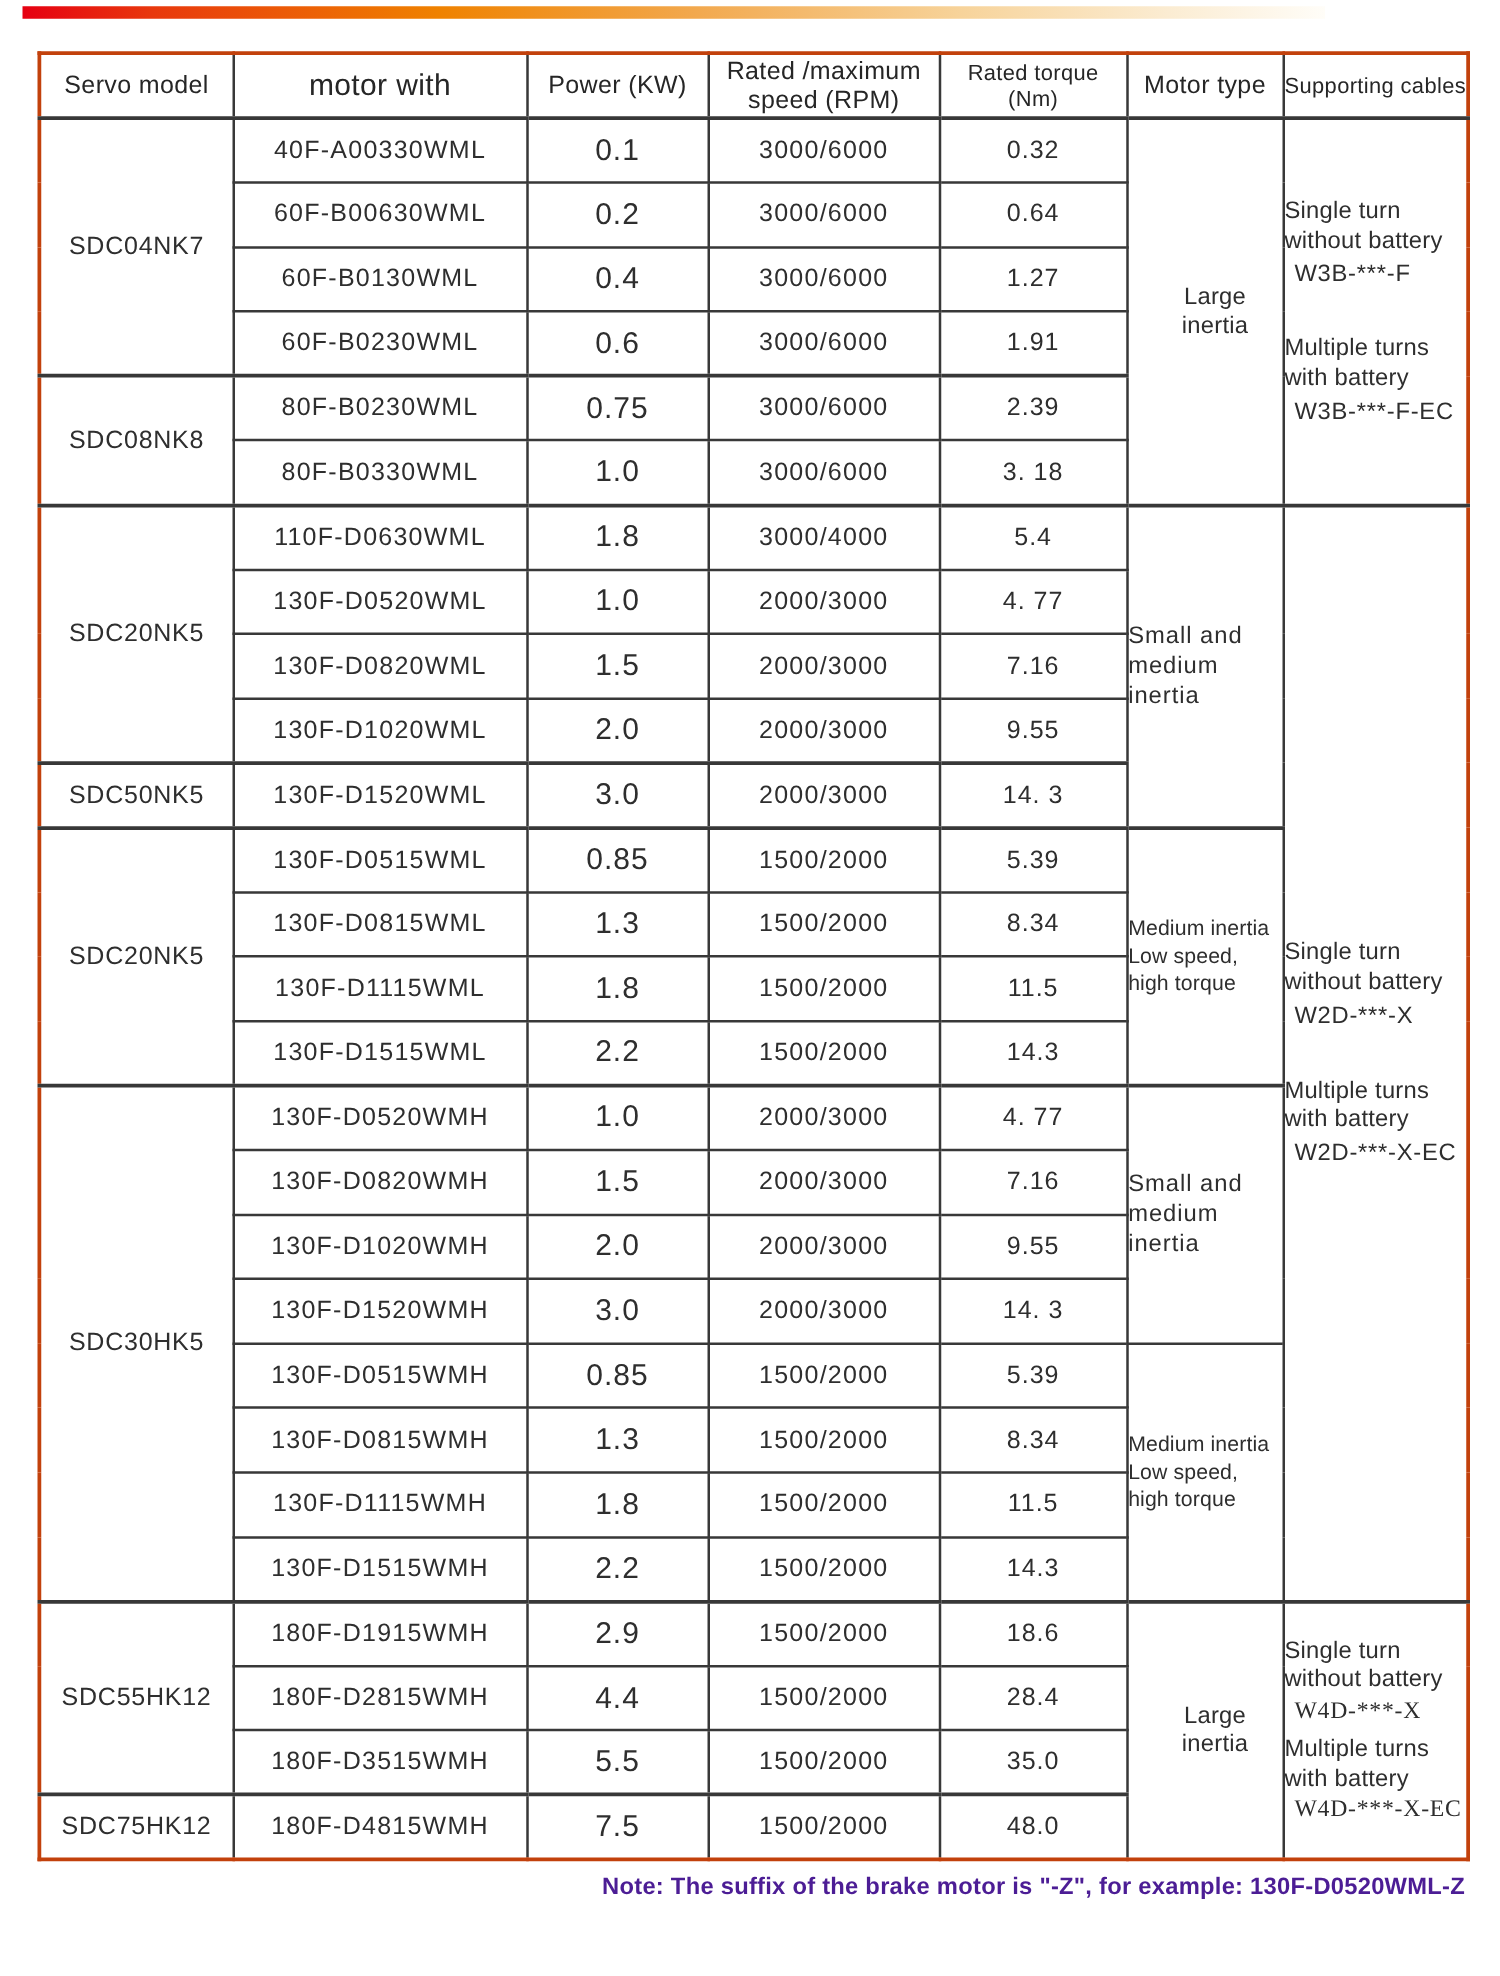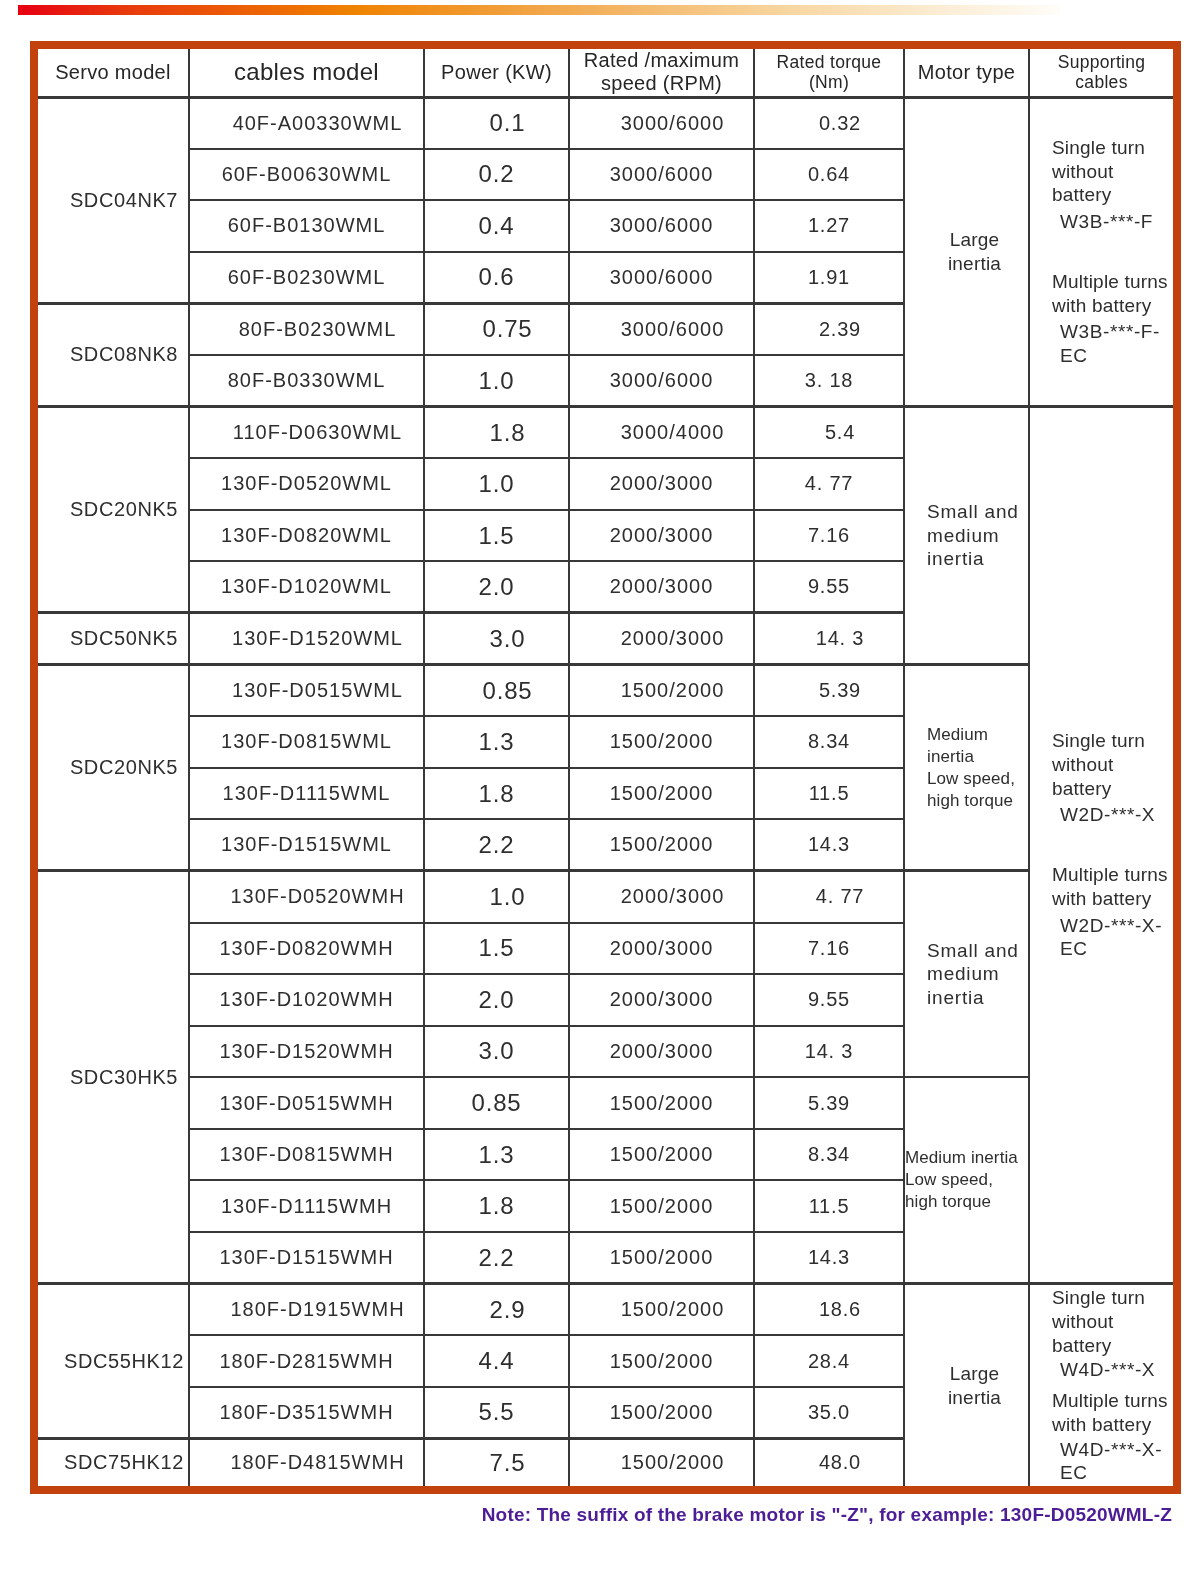--- a/index.html
+++ b/index.html
@@ -26,30 +26,30 @@
     background: linear-gradient(to right,
       #e60012 0%, #e8380d 10%, #ef8200 32%, #f2a94f 52%,
       #f7d39a 72%, #fbecd2 88%, #fffdf8 100%);
   }
 
   table.spec {
     border-collapse: collapse;
     table-layout: fixed;
     margin: 26px 0 0 30px;
     width: 1143px;
-    border: 8px solid #c2410c;
+    border: 3px solid #c2410c;
   }
   .spec th, .spec td {
     border: 2px solid #383838;
     padding: 0;
     overflow: hidden;
   }
   .spec thead tr { height: 52px; }
   .spec tbody tr { height: 51.6px; }
-  tr.group td { border-top-width: 3px; padding-left: 22px; }
+  tr.group td { border-top-width: 3px; }
 
   .spec th {
     font-weight: 400;
     text-align: center;
     font-size: 20px;
     color: #262626;
     letter-spacing: 0.3px;
     line-height: 1.15;
   }
   .spec th.h-motor  { font-size: 24px; }
@@ -67,21 +67,21 @@
   .c-type.center { text-align: center; padding-left: 16px; }
   .c-type.center div { letter-spacing: 0.2px; }
   .c-type.small { font-size: 17px; }
   .c-type.small div { letter-spacing: 0.1px; line-height: 1.3; }
 
   .c-cables { font-size: 19px; vertical-align: middle; padding-left: 10px; }
   .c-cables .cable-block div { line-height: 1.25; letter-spacing: 0.2px; }
   .c-cables .cable-block .code { margin-left: 8px; margin-top: 3px; letter-spacing: 0.6px; }
   .c-cables .cable-block + .cable-block { margin-top: 36px; }
   .c-cables.tight .cable-block + .cable-block { margin-top: 7px; }
-  .c-cables.tight .cable-block .code { margin-top: 1px; }
+  .c-cables.tight .cable-block .code { margin-top: 1px; font-family: Liberation Serif, serif; }
 
   .note {
     width: 1172px;
     margin-top: 10px;
     text-align: right;
     font-size: 19px;
     font-weight: 700;
     color: #4c1d95;
     letter-spacing: 0.2px;
   }
@@ -101,21 +101,21 @@
         <col style="width:150px">
         <col style="width:125px">
       <col style="width:148px">
     </colgroup>
     <thead>
       <tr id="header-row">
           <th class="h-servo">
             <div>Servo model</div>
           </th>
           <th class="h-motor">
-            <div>cables model</div>
+            <div>motor with</div>
           </th>
           <th class="h-power">
             <div>Power (KW)</div>
           </th>
           <th class="h-speed">
             <div>Rated /maximum</div>
             <div>speed (RPM)</div>
           </th>
           <th class="h-torque">
             <div>Rated torque (Nm)</div>

